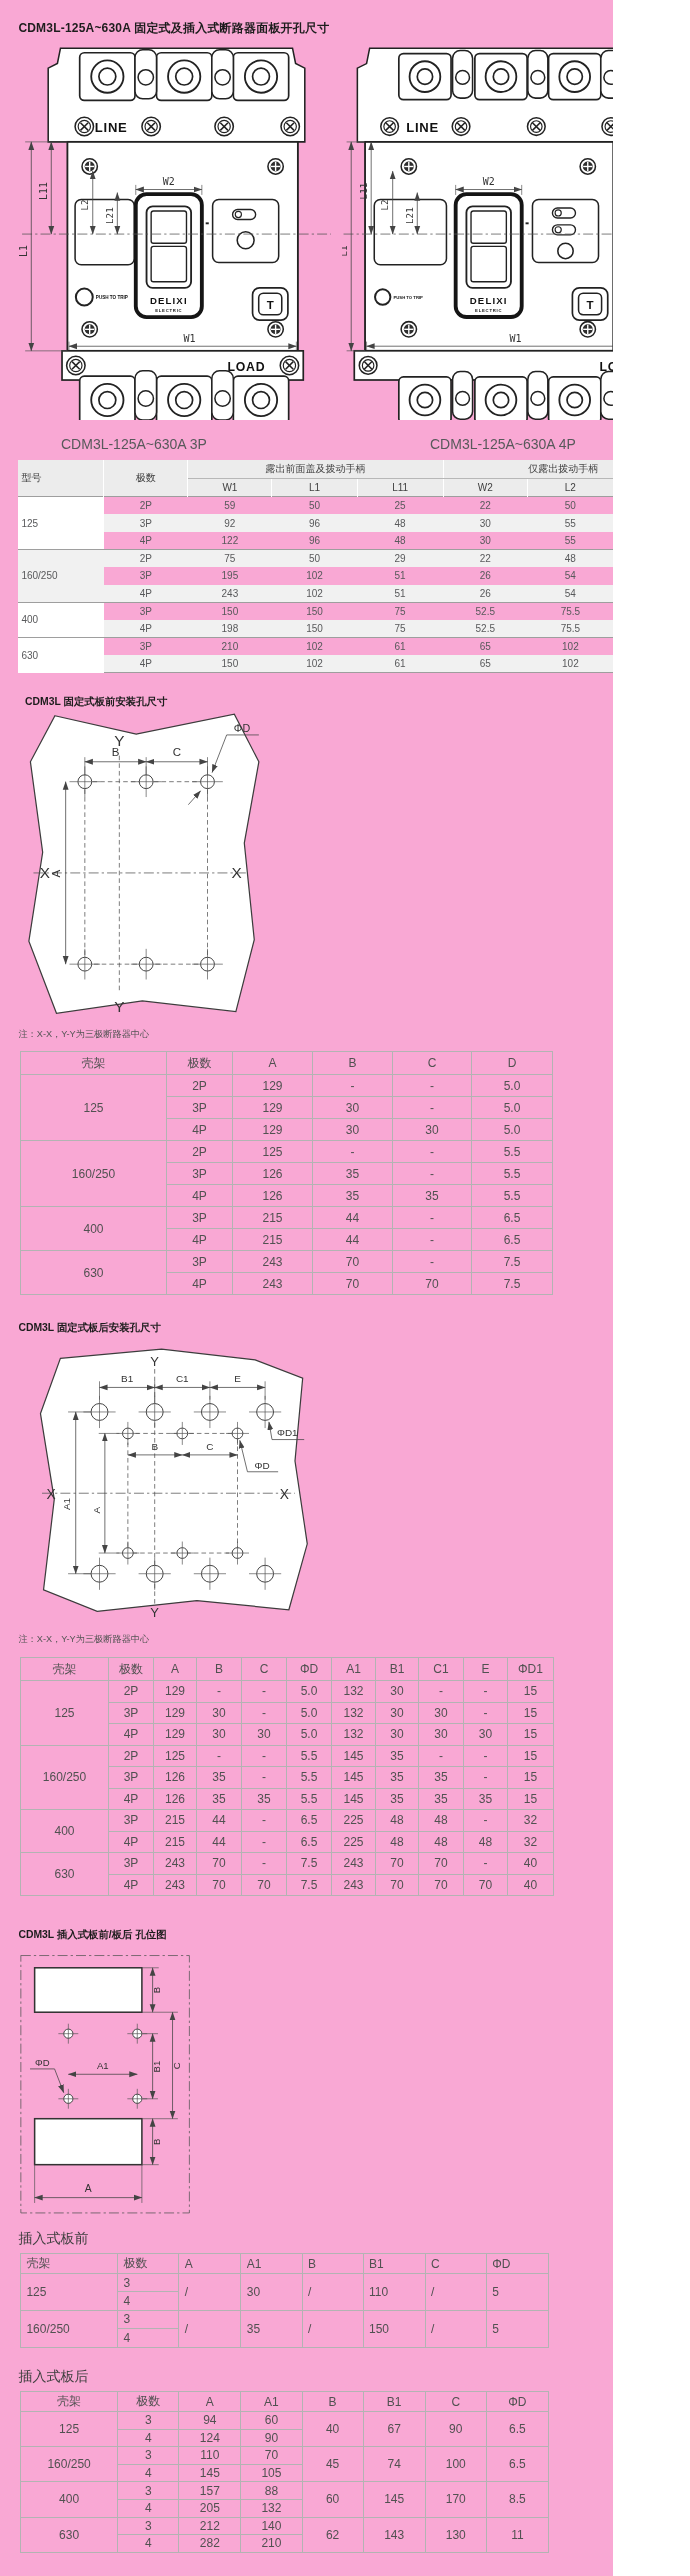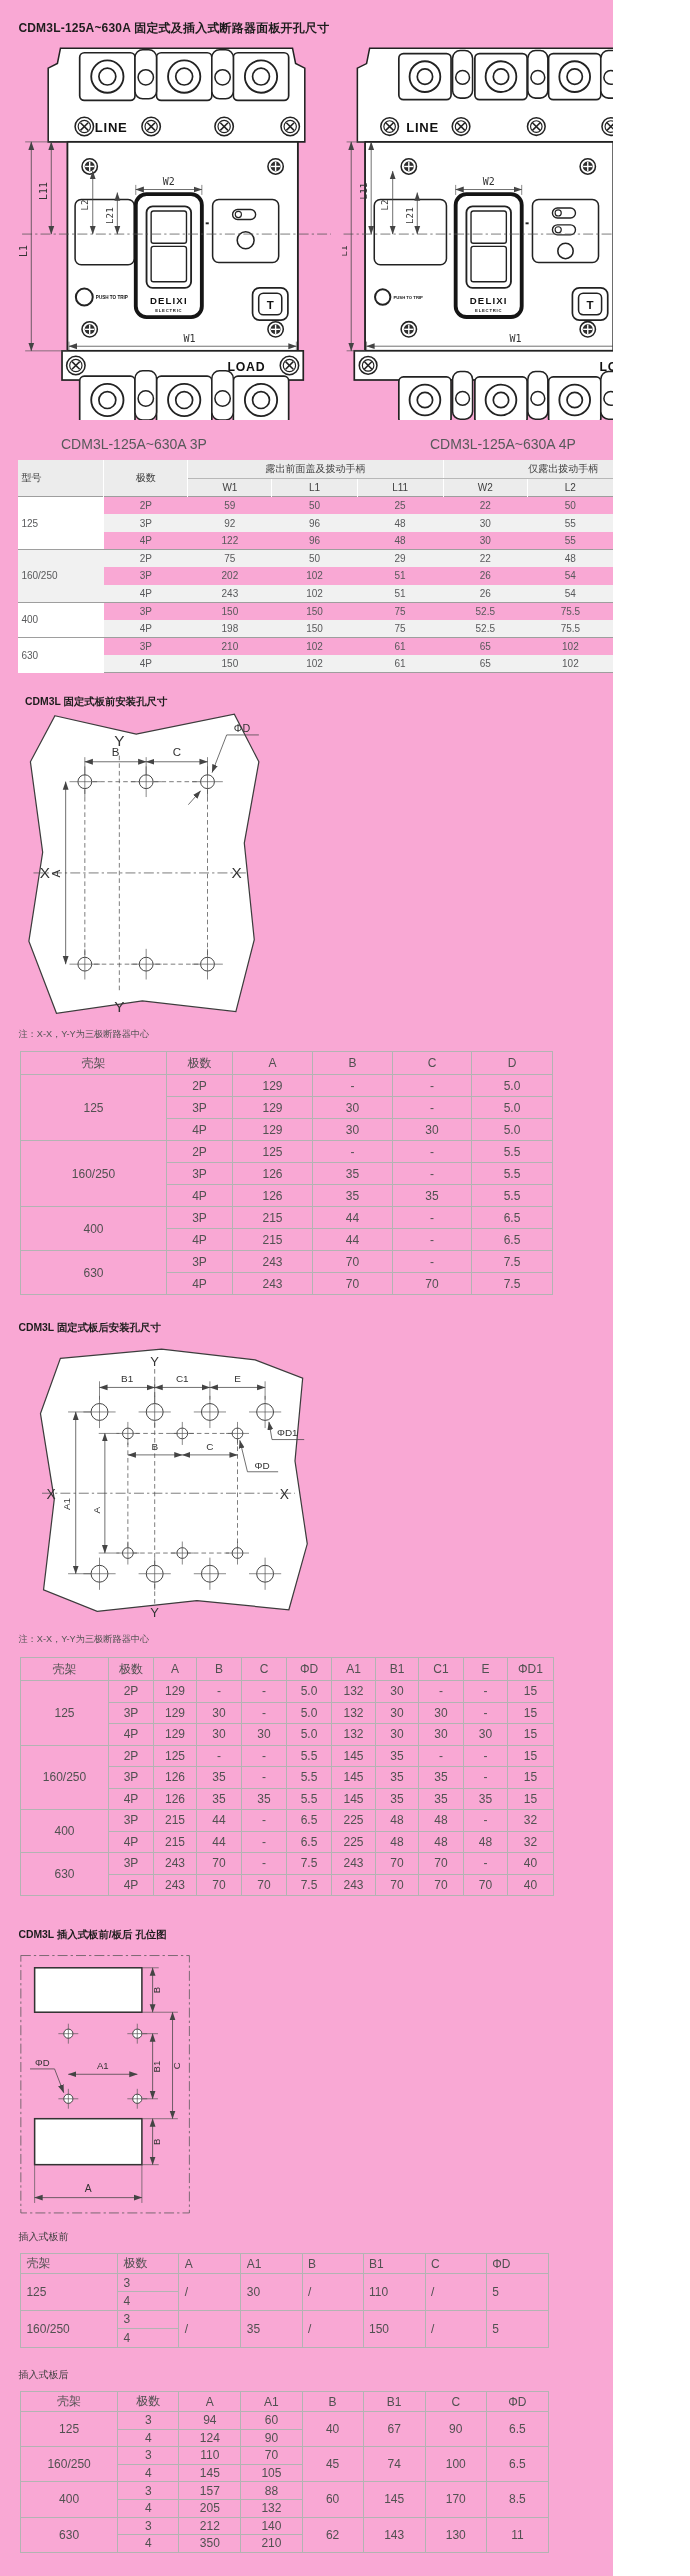--- a/index.html
+++ b/index.html
@@ -4,21 +4,21 @@
 <style>
   * { margin:0; padding:0; box-sizing:border-box; }
   html,body { background:#fff; }
   body { font-family:"Liberation Sans","DejaVu Sans",sans-serif; }
   #page { position:relative; width:613px; height:2576px; background:#f9a8d4; overflow:hidden; }
   .abs { position:absolute; }
   .title { font-size:12px; font-weight:bold; color:#1d1d1d; letter-spacing:0.2px; }
   .h2 { font-size:10.4px; font-weight:bold; color:#1d1d1d; }
   .caption { font-size:14px; color:#58595b; text-align:left; width:223px; }
   .note { font-size:9.2px; color:#555; }
-  .seclbl { font-size:10px; color:#3f3f3f; }
+  .seclbl { font-size:14px; color:#3f3f3f; }
 
   table { border-collapse:collapse; table-layout:fixed; }
   .gridtab { font-size:12px; color:#515151; border:0.8px solid #9c9c9c; }
   .gridtab th, .gridtab td { border:0.8px solid #b3b3b3; text-align:center; font-weight:normal; overflow:hidden; white-space:nowrap; }
   .t2 th { height:23px; } .t2 td { height:22px; }
   .t3 th { height:23px; } .t3 td { height:21.5px; }
   .t4 th { height:20px; } .t4 td { height:18.4px; }
   .t4 th, .t4 td { text-align:left; padding-left:5.4px; }
   .t5 th { height:20px; } .t5 td { height:17.6px; }
 
@@ -374,21 +374,21 @@
           <td>2P</td>
           <td>75</td>
           <td>50</td>
           <td>29</td>
           <td>22</td>
           <td>48</td>
           <td>28</td>
         </tr>
         <tr>
           <td>3P</td>
-          <td>202</td>
+          <td>195</td>
           <td>102</td>
           <td>51</td>
           <td>26</td>
           <td>54</td>
           <td>27</td>
         </tr>
         <tr>
           <td>4P</td>
           <td>243</td>
           <td>102</td>
@@ -1072,20 +1072,20 @@
           <td>3</td>
           <td>212</td>
           <td>140</td>
           <td rowspan="2">62</td>
           <td rowspan="2">143</td>
           <td rowspan="2">130</td>
           <td rowspan="2">11</td>
         </tr>
         <tr>
           <td>4</td>
-          <td>350</td>
+          <td>282</td>
           <td>210</td>
         </tr>
       </tbody>
     </table>
 
 </div>
 
 
 </body></html>

